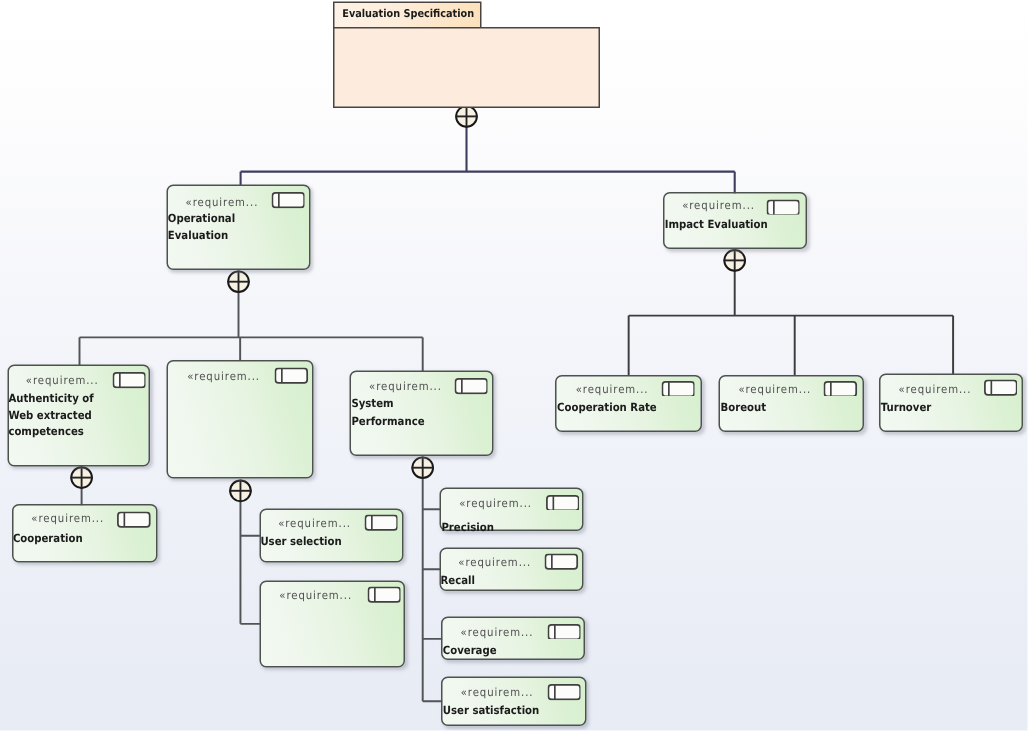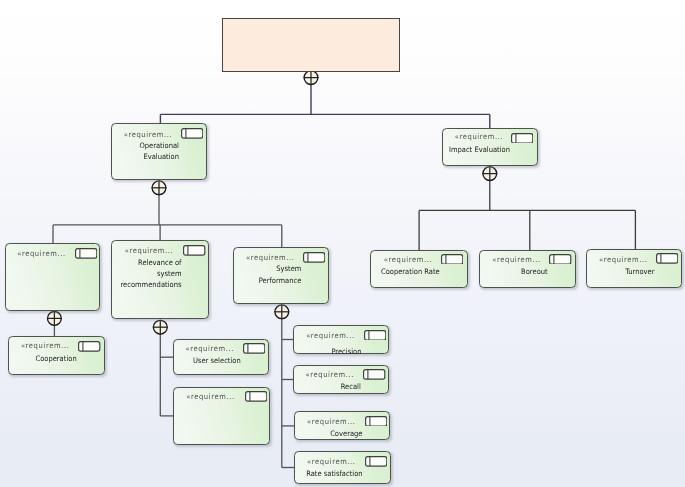--- a/index.html
+++ b/index.html
@@ -23,24 +23,24 @@
 
   
   .req{position:absolute;box-sizing:border-box;
      border:1.4px solid #4d524f;border-radius:4.5px;
      background:linear-gradient(74deg,#f2f9f1 0%,#f0f7ee 22%,#e7f4e2 55%,#dcf1d4 80%,#d6efce 100%);
      box-shadow:1.6px 1.6px 2.2px rgba(130,135,148,.38);}
   .stereo{position:absolute;text-align:center;
      font-family:"DejaVu Sans","DejaVu Sans Condensed",sans-serif;
      font-stretch:condensed;
      font-size:7.5px;color:#4f4f4f;letter-spacing:.62px;white-space:nowrap;}
-  .nm{position:absolute;text-align:right;
+  .nm{position:absolute;text-align:left;
      font-family:"DejaVu Sans","DejaVu Sans Condensed",sans-serif;
      font-stretch:condensed;
-     font-size:7.5px;font-weight:normal;color:#1b1b1b;line-height:11.2px;
+     font-size:7.5px;font-weight:bold;color:#1b1b1b;line-height:11.2px;
      letter-spacing:0px;white-space:nowrap;}
   .nm>div{white-space:nowrap;}
   .reqicon{position:absolute;}
 </style>
 </head>
 <body>
 
 <div id="canvas">
 
   <svg class="edges" viewBox="0 0 685 487">
@@ -94,20 +94,23 @@
         <line x1="529.8" y1="210.4" x2="529.8" y2="250.2" stroke="#3c3c3c" stroke-width="1.3"></line>
         <line x1="635.4" y1="210.4" x2="635.4" y2="250" stroke="#3c3c3c" stroke-width="1.3"></line>
         <g>
           <circle cx="489.8" cy="173.6" r="6.9" fill="#f7f1e3" stroke="#171717" stroke-width="1.3"></circle>
           <line x1="482.3" y1="173.6" x2="497.3" y2="173.6" stroke="#232323" stroke-width="1.25"></line>
           <line x1="489.8" y1="166.1" x2="489.8" y2="181.1" stroke="#232323" stroke-width="1.25"></line>
         </g>
       </g>
   </svg>
 
+  <div id="pkg-tab" style="left: 222px; top: 1px; width: 98.5px; height: 17.5px;">
+    <span>Evaluation Specification</span>
+  </div>
   <div id="pkg-body" style="left: 222px; top: 17.5px; width: 178px; height: 54.5px;"></div>
 
   <div id="nodes">
       <div class="req" style="left: 110.9px; top: 123.1px; width: 96.1px; height: 57.1px;">
         <div class="stereo" style="left: 2.5px; top: 5.55px; width: 67.1px;">«requirem...</div>
         <div class="nm" style="left: 0px; top: 16.05px; width: 67.1px;">
           <div>Operational</div>
           <div>Evaluation</div>
         </div>
         <svg class="reqicon" width="22.4" height="10.8" viewBox="0 0 22.4 10.8" style="right: 2.8px; top: 4px;">
@@ -120,32 +123,32 @@
         <div class="nm" style="left: 0px; top: 14.55px; width: 66.9px;">
           <div>Impact Evaluation</div>
         </div>
         <svg class="reqicon" width="22.4" height="10.8" viewBox="0 0 22.4 10.8" style="right: 3.6px; top: 3.2px;">
           <rect x="0.6" y="0.6" width="21.2" height="9.6" rx="2.1" ry="2.1" fill="#fcfdfb" stroke="#3f403f" stroke-width="1.15"></rect>
           <line x1="4.9" y1="0.7" x2="4.9" y2="10.1" stroke="#3f403f" stroke-width="1.1"></line>
         </svg>
       </div>
       <div class="req" style="left: 4.6px; top: 242.9px; width: 95.8px; height: 68px;">
         <div class="stereo" style="left: 2.5px; top: 4.85px; width: 66.8px;">«requirem...</div>
+        <div class="nm" style="left: 0px; top: 16.15px; width: 66.8px;">
+          <div>Authenticity of</div>
+          <div>Web extracted</div>
+          <div>competences</div>
+        </div>
         <svg class="reqicon" width="22.4" height="10.8" viewBox="0 0 22.4 10.8" style="right: 2.2px; top: 4.3px;">
           <rect x="0.6" y="0.6" width="21.2" height="9.6" rx="2.1" ry="2.1" fill="#fcfdfb" stroke="#3f403f" stroke-width="1.15"></rect>
           <line x1="4.9" y1="0.7" x2="4.9" y2="10.1" stroke="#3f403f" stroke-width="1.1"></line>
         </svg>
       </div>
       <div class="req" style="left: 110.7px; top: 240.1px; width: 98.8px; height: 79.4px;">
         <div class="stereo" style="left: 2.5px; top: 4.65px; width: 69.8px;">«requirem...</div>
-        <div class="nm" style="left: 0px; top: 15.95px; width: 69.8px;">
-          <div>Relevance of</div>
-          <div>system</div>
-          <div>recommendations</div>
-        </div>
         <svg class="reqicon" width="22.4" height="10.8" viewBox="0 0 22.4 10.8" style="right: 2.7px; top: 4.1px;">
           <rect x="0.6" y="0.6" width="21.2" height="9.6" rx="2.1" ry="2.1" fill="#fcfdfb" stroke="#3f403f" stroke-width="1.15"></rect>
           <line x1="4.9" y1="0.7" x2="4.9" y2="10.1" stroke="#3f403f" stroke-width="1.1"></line>
         </svg>
       </div>
       <div class="req" style="left: 233.3px; top: 247.2px; width: 96.1px; height: 57.2px;">
         <div class="stereo" style="left: 2.5px; top: 4.85px; width: 67.1px;">«requirem...</div>
         <div class="nm" style="left: 0px; top: 15.15px; width: 67.1px;">
           <div>System</div>
           <div>Performance</div>
@@ -208,21 +211,21 @@
           <div>Coverage</div>
         </div>
         <svg class="reqicon" width="22.4" height="10.8" viewBox="0 0 22.4 10.8" style="right: 2.5px; top: 3.4px;">
           <rect x="0.6" y="0.6" width="21.2" height="9.6" rx="2.1" ry="2.1" fill="#fcfdfb" stroke="#3f403f" stroke-width="1.15"></rect>
           <line x1="4.9" y1="0.7" x2="4.9" y2="10.1" stroke="#3f403f" stroke-width="1.1"></line>
         </svg>
       </div>
       <div class="req" style="left: 294.2px; top: 451.4px; width: 96.4px; height: 32.3px;">
         <div class="stereo" style="left: 2.5px; top: 4.45px; width: 67.4px;">«requirem...</div>
         <div class="nm" style="left: 0px; top: 15.45px; width: 67.4px;">
-          <div>Rate satisfaction</div>
+          <div>User satisfaction</div>
         </div>
         <svg class="reqicon" width="22.4" height="10.8" viewBox="0 0 22.4 10.8" style="right: 2.5px; top: 3.4px;">
           <rect x="0.6" y="0.6" width="21.2" height="9.6" rx="2.1" ry="2.1" fill="#fcfdfb" stroke="#3f403f" stroke-width="1.15"></rect>
           <line x1="4.9" y1="0.7" x2="4.9" y2="10.1" stroke="#3f403f" stroke-width="1.1"></line>
         </svg>
       </div>
       <div class="req" style="left: 370.4px; top: 249.5px; width: 97.4px; height: 38.4px;">
         <div class="stereo" style="left: 2.5px; top: 4.25px; width: 68.4px;">«requirem...</div>
         <div class="nm" style="left: 0px; top: 15.25px; width: 68.4px;">
           <div>Cooperation Rate</div>

